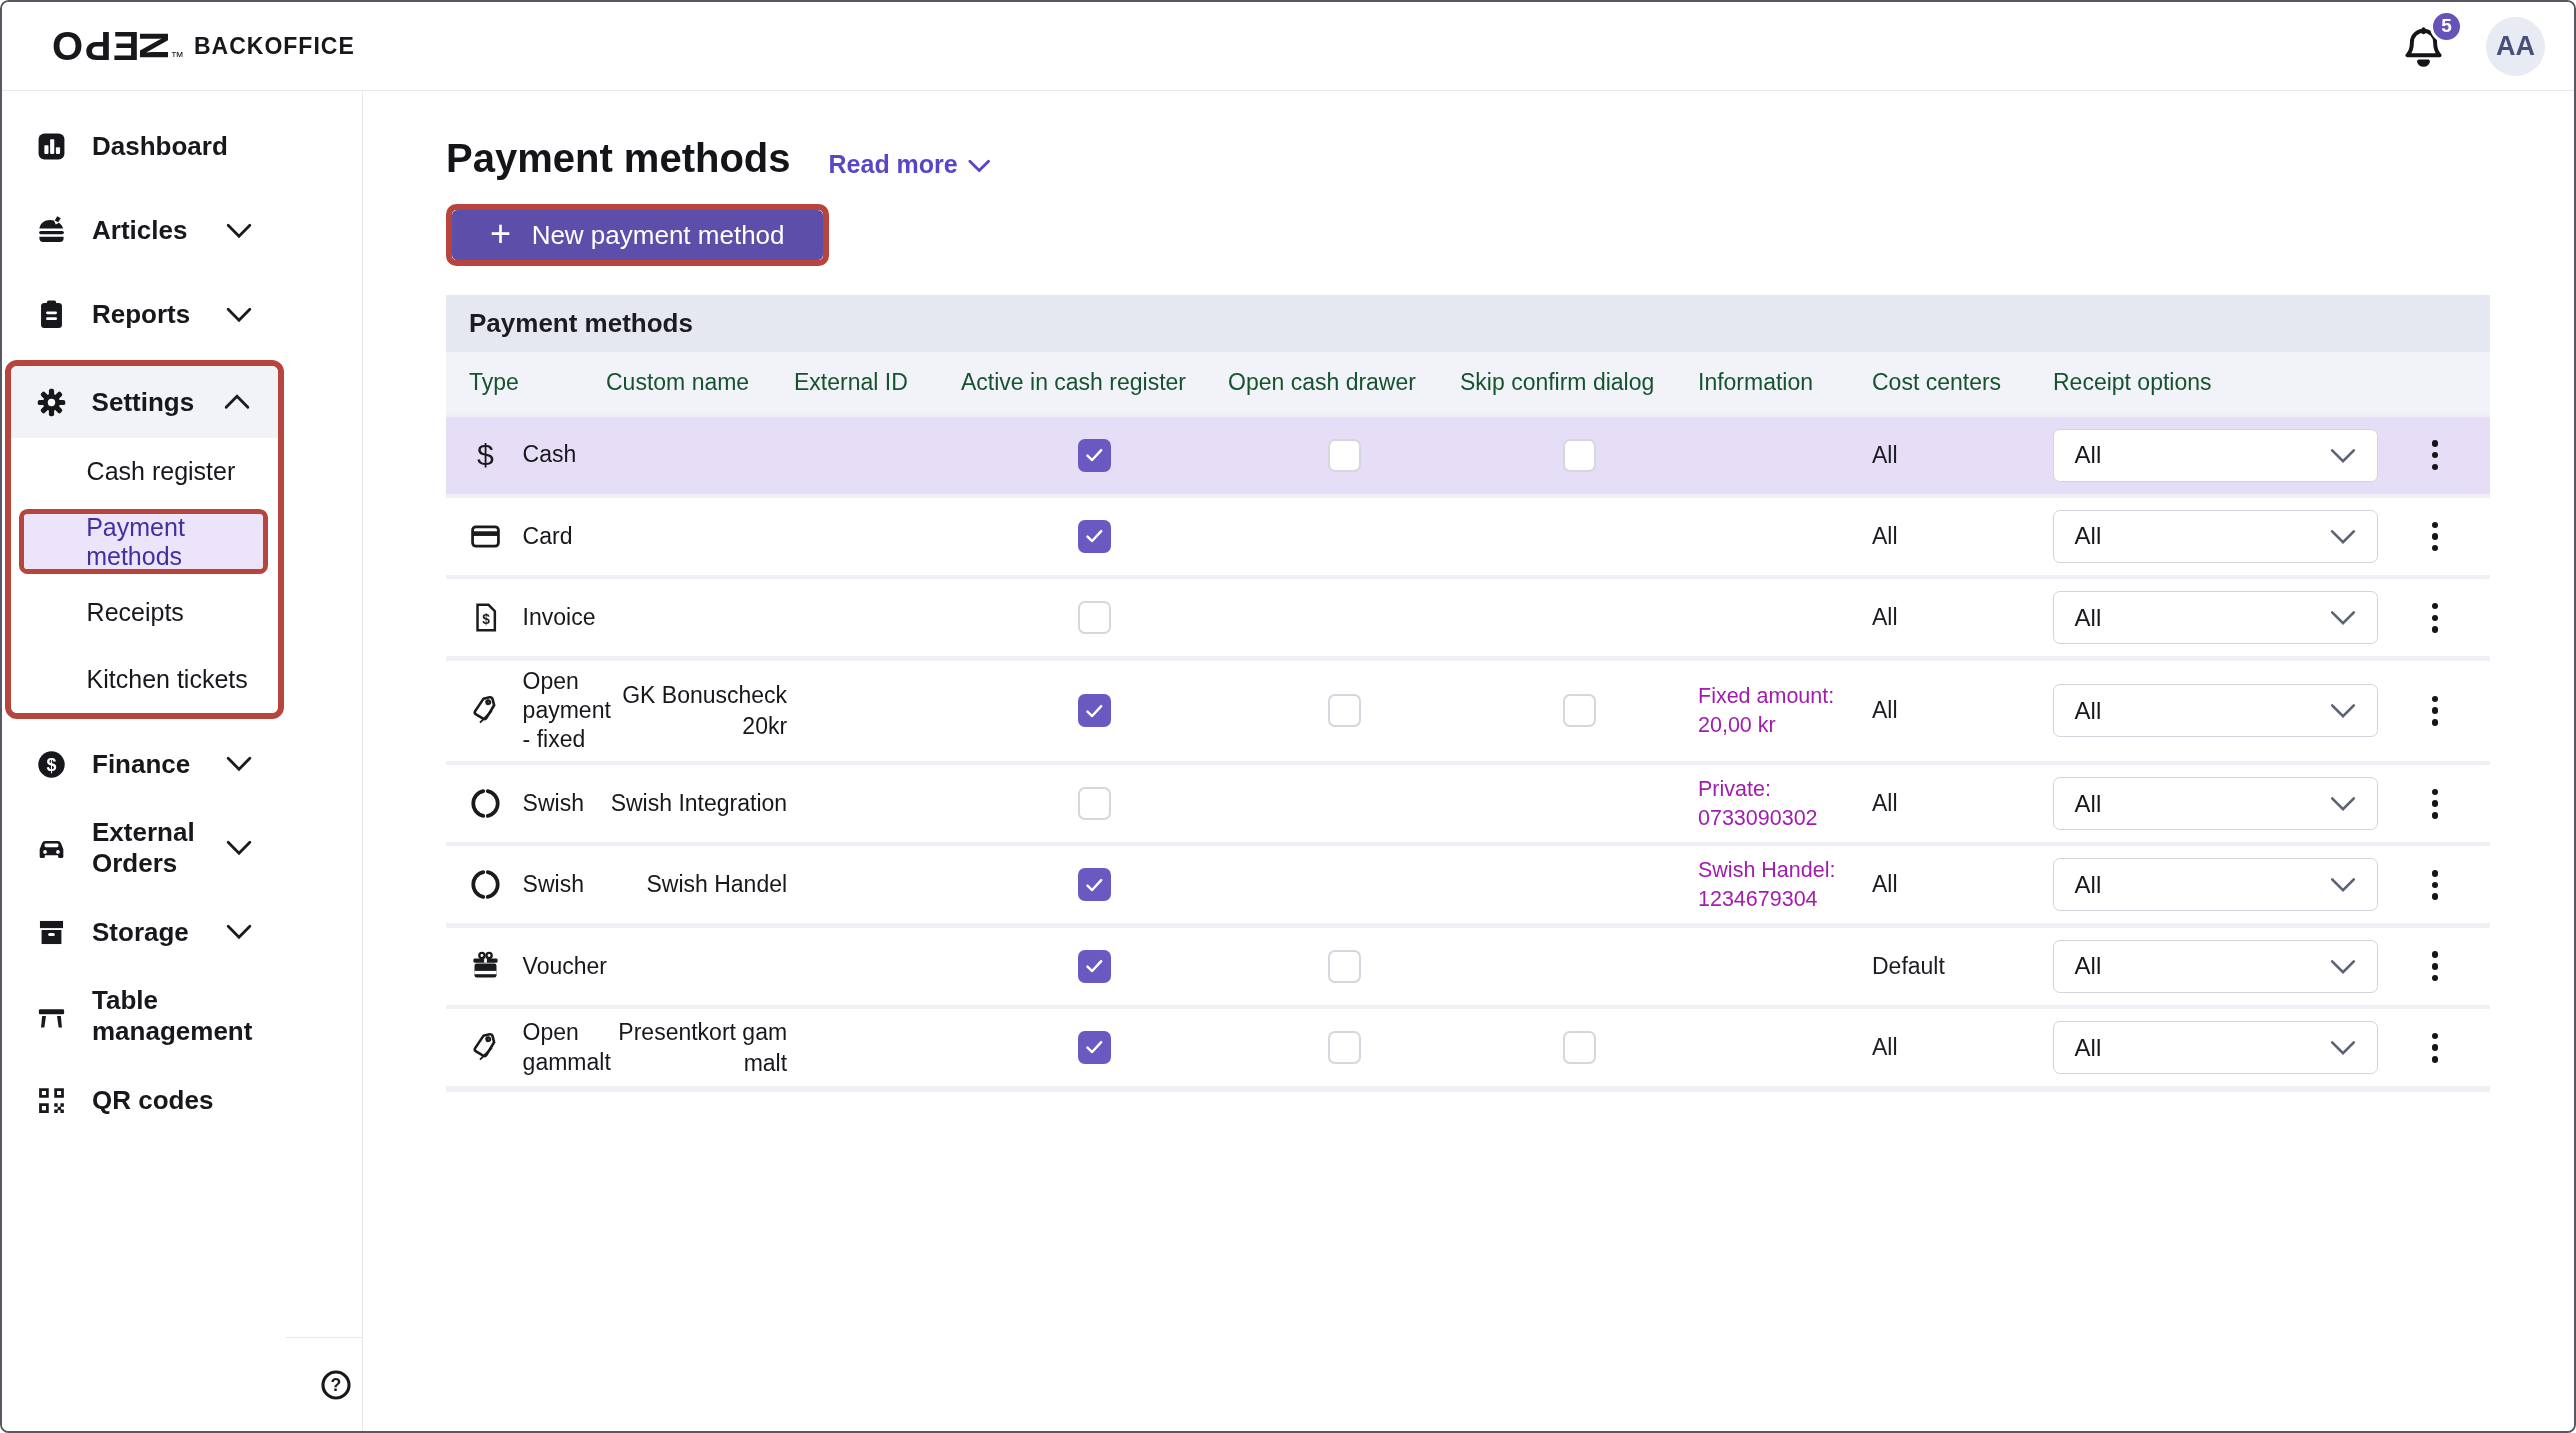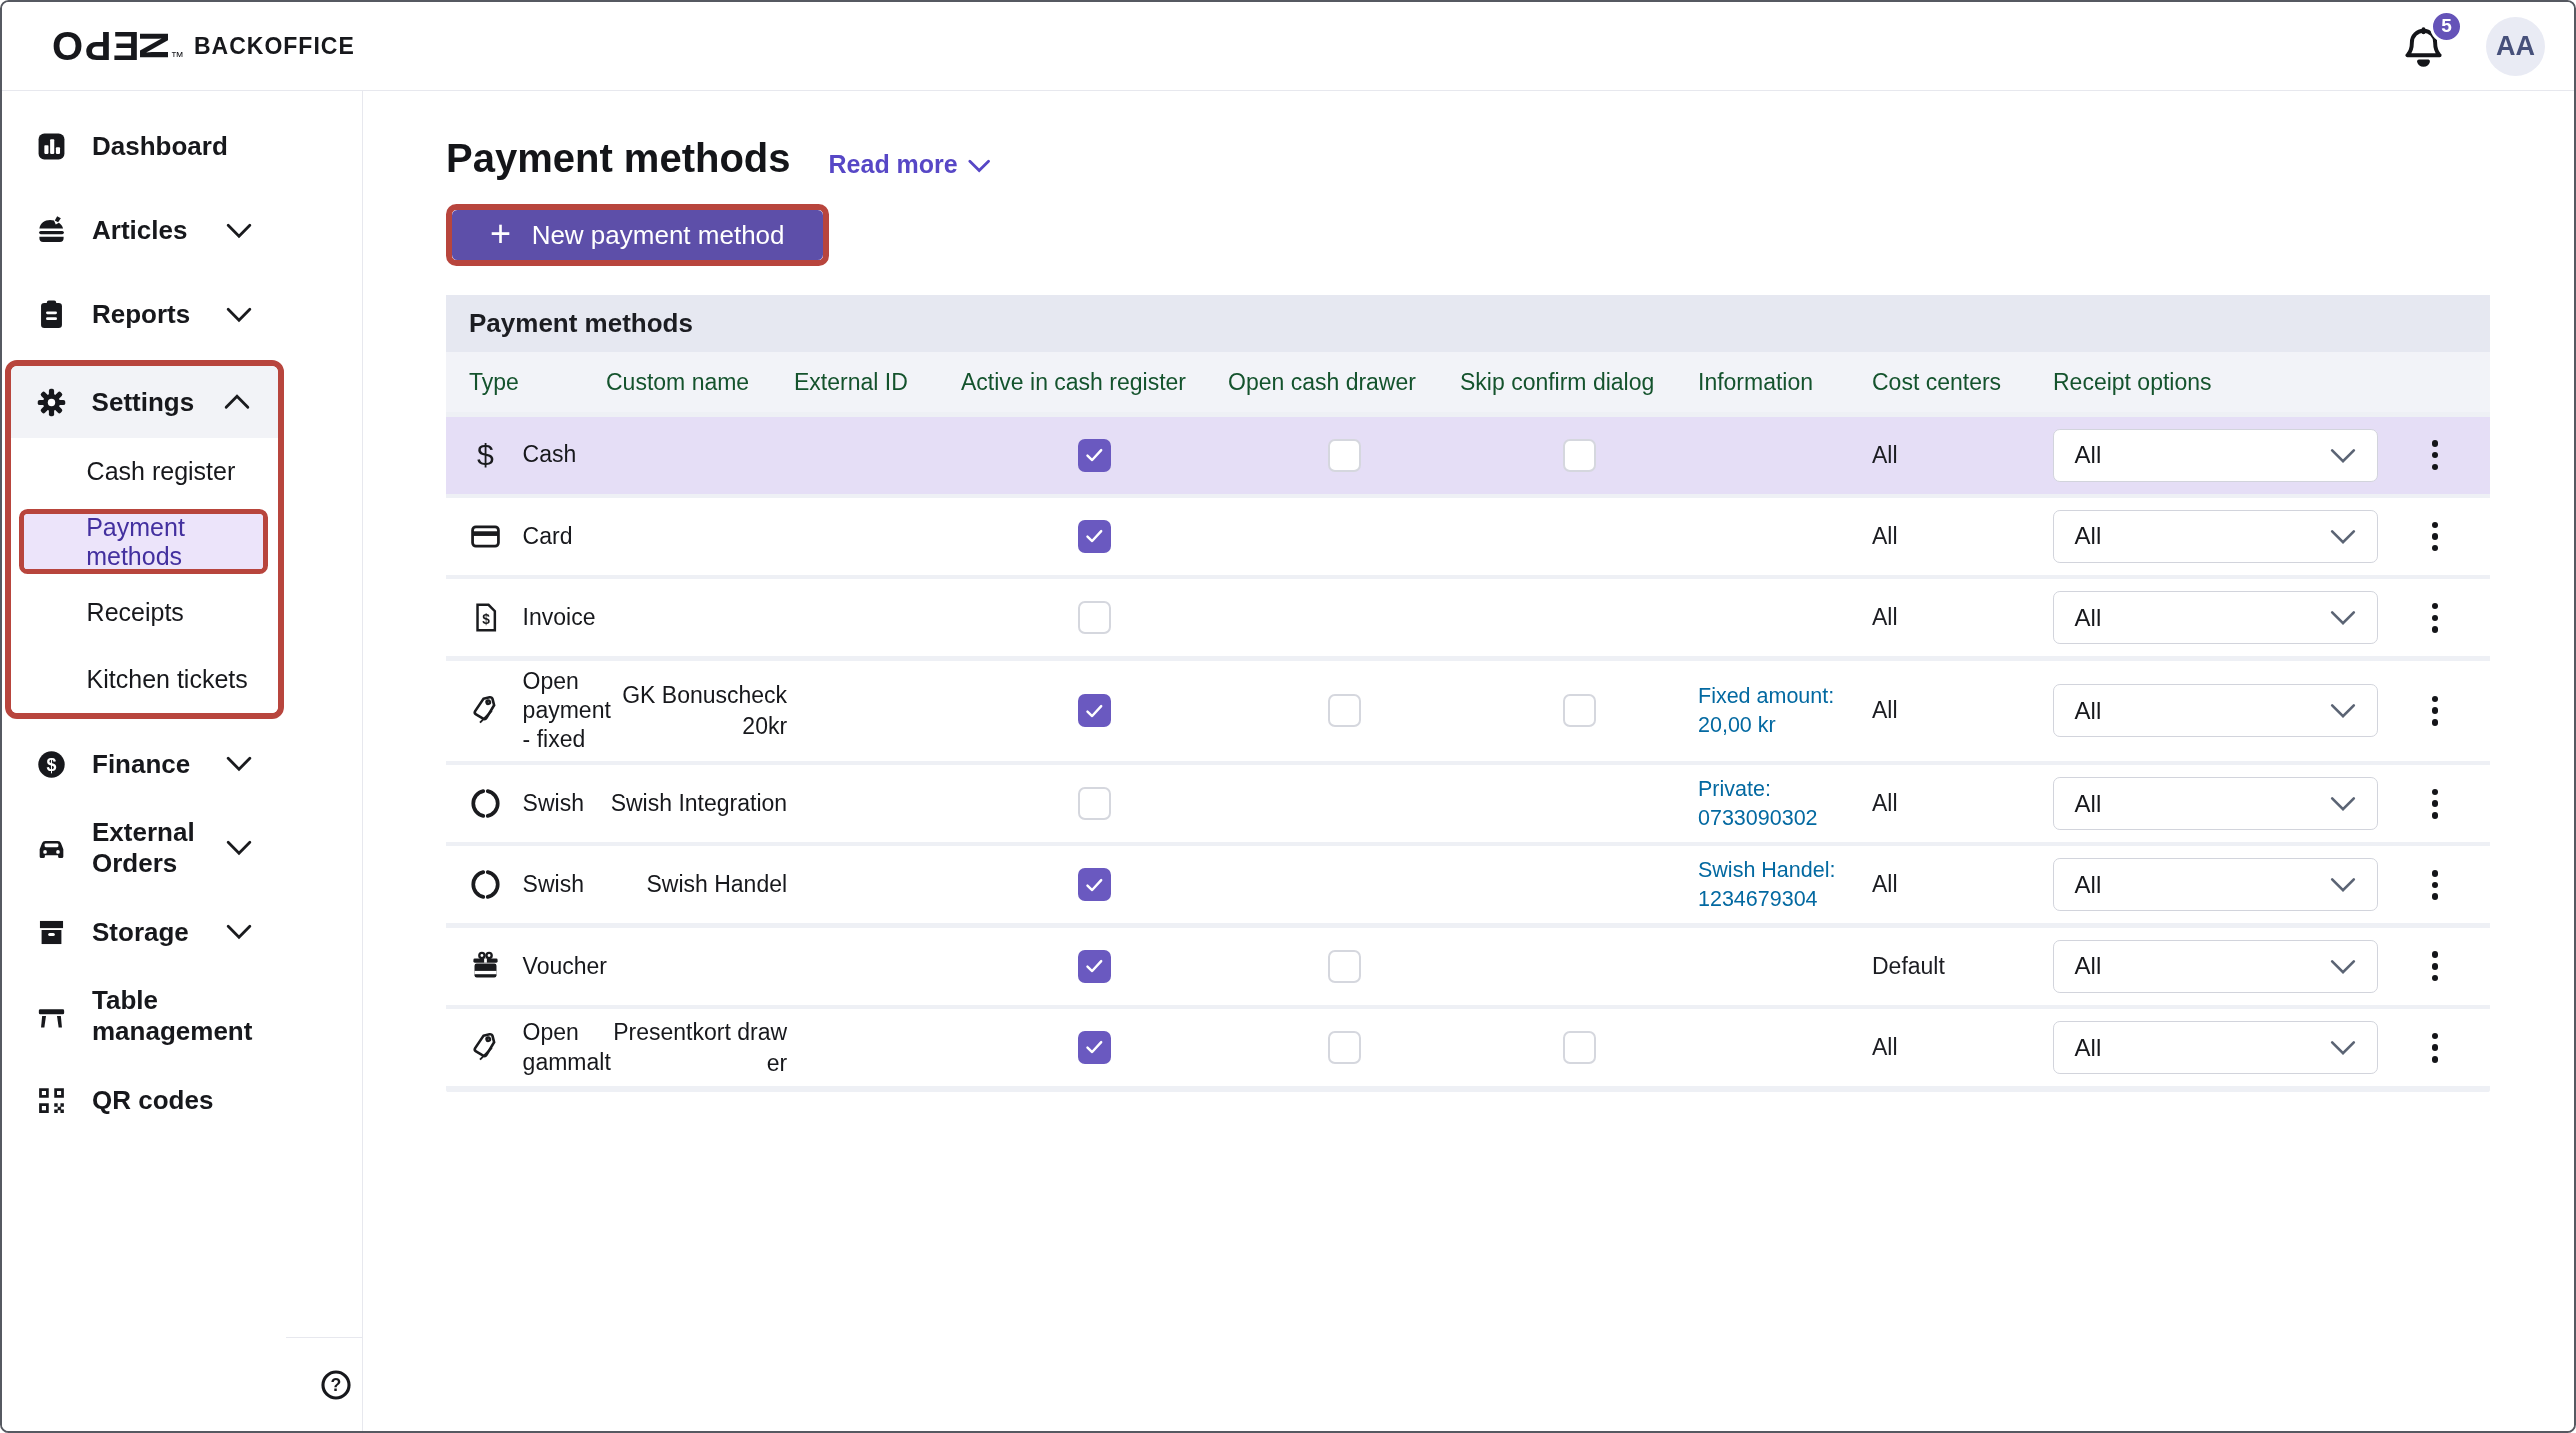--- a/index.html
+++ b/index.html
@@ -63,21 +63,21 @@
   .c-type{display:flex;align-items:center;gap:20.6px;padding-left:23px;}
   .type-ico{width:33px;height:33px;flex:none;display:flex;color:#1a1b1e;}
   .type-ico svg{width:33px;height:33px;}
   .type-label{font-size:23px;line-height:1.28;max-width:96px;}
   .c-name{font-size:23px;line-height:1.35;word-break:break-all;padding-right:6.9px;text-align:right;}
   .c-check{display:flex;justify-content:center;}
   .checkbox{width:33px;height:33px;border-radius:6.9px;box-sizing:border-box;cursor:pointer;display:flex;align-items:center;justify-content:center;}
   .checkbox.checked{background:#6a59c0;}
   .checkbox.checked svg{width:22.4px;height:22.4px;}
   .checkbox.unchecked{background:#fff;border:2.6px solid #d5d7de;}
-  .c-info{font-size:21.5px;line-height:1.35;overflow-wrap:anywhere;padding-right:8.6px;color:#0369a1;}
+  .c-info{font-size:21.5px;line-height:1.35;overflow-wrap:anywhere;padding-right:8.6px;color:#a21caf;}
   .c-cost{font-size:23px;color:#1c1d22;}
   .select{width:325px;height:53px;box-sizing:border-box;border:1.7px solid #d2d4dc;border-radius:6.9px;background:#fff;display:flex;align-items:center;justify-content:space-between;padding:0 20.6px;font-size:24px;color:#17181c;cursor:pointer;}
   .select svg{width:26px;height:15.5px;}
   .c-kebab{display:flex;justify-content:center;}
   .kebab{display:flex;flex-direction:column;gap:5.2px;padding:6.9px;cursor:pointer;}
   .kebab .dot{width:6.5px;height:6.5px;border-radius:50%;background:#141519;}
 </style>
 </head>
 <body>
 
@@ -584,21 +584,21 @@
                   <svg viewBox="0 0 24 24" fill="none" stroke="currentColor" stroke-width="1.9">
                     <g transform="rotate(-14 12 12)">
                       <path d="M12.6 3.4h4.6a1.8 1.8 0 0 1 1.8 1.8v4.6l-7.6 7.6a1.8 1.8 0 0 1-2.5 0l-4.3-4.3a1.8 1.8 0 0 1 0-2.5z"></path>
                       <circle cx="15.4" cy="6.6" r="1.2"></circle>
                     </g>
                     <path d="M8 20.8l8.6-8.6" stroke-width="1.4"></path>
                   </svg>
                 </span>
                 <span class="type-label">Open gammalt</span>
               </div>
-              <div class="cell c-name">Presentkort drawer</div>
+              <div class="cell c-name">Presentkort gammalt</div>
               <div class="cell c-ext"></div>
               <div class="cell c-check">
                 <div class="checkbox checked">
                   <svg viewBox="0 0 24 24" fill="none" stroke="#fff" stroke-width="2.6" stroke-linecap="round" stroke-linejoin="round">
                     <path d="M19.5 6.5L9.8 17.2 4.8 12.4"></path>
                   </svg>
                 </div>
               </div>
               <div class="cell c-check">
                 <div class="checkbox unchecked"></div>

